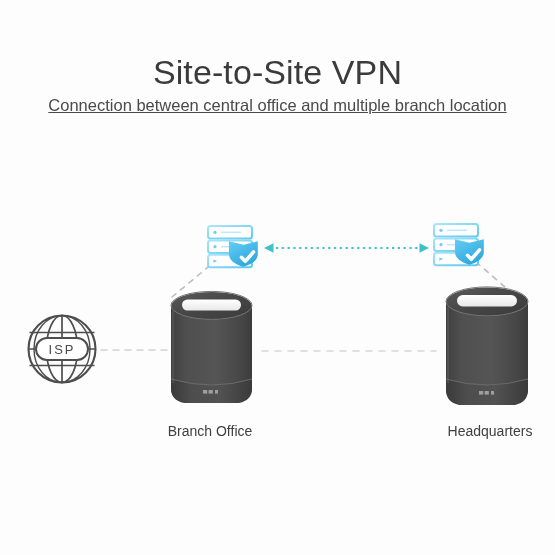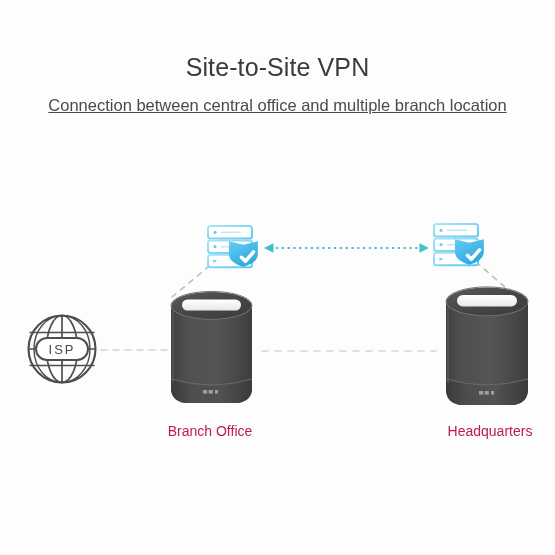--- a/index.html
+++ b/index.html
@@ -24,42 +24,42 @@
     top: 0;
     width: 555px;
     height: 555px;
   }
   .txt-title {
     position: absolute;
     left: 0;
     top: 53px;
     width: 555px;
     text-align: center;
-    font-size: 25px;
+    font-size: 34px;
     font-weight: 400;
     color: #3b3b3b;
     letter-spacing: 0.1px;
     white-space: nowrap;
   }
   .txt-sub {
     position: absolute;
     left: 0;
     top: 96px;
     width: 555px;
     text-align: center;
     font-size: 16.5px;
     font-weight: 400;
     color: #4a4a4a;
     white-space: nowrap;
     text-decoration: underline;
   }
   .node-label {
     position: absolute;
     font-size: 14px;
-    color: #be185d;
+    color: #404040;
     text-align: center;
     white-space: nowrap;
   }
   #label-branch {
     left: 120px;
     top: 423px;
     width: 180px;
   }
   #label-hq {
     left: 400px;

